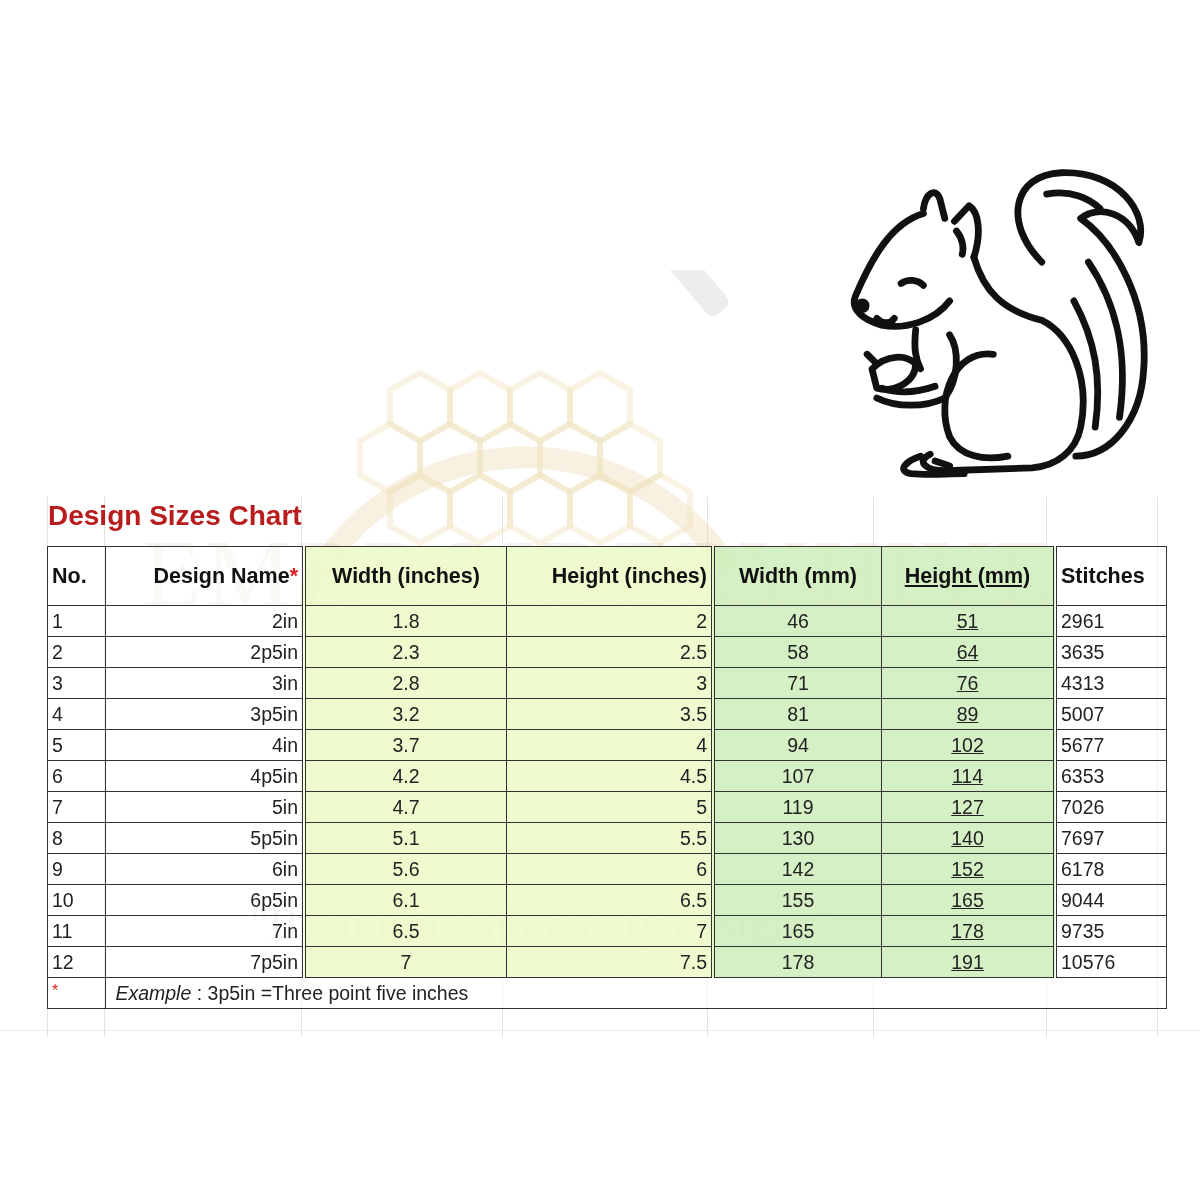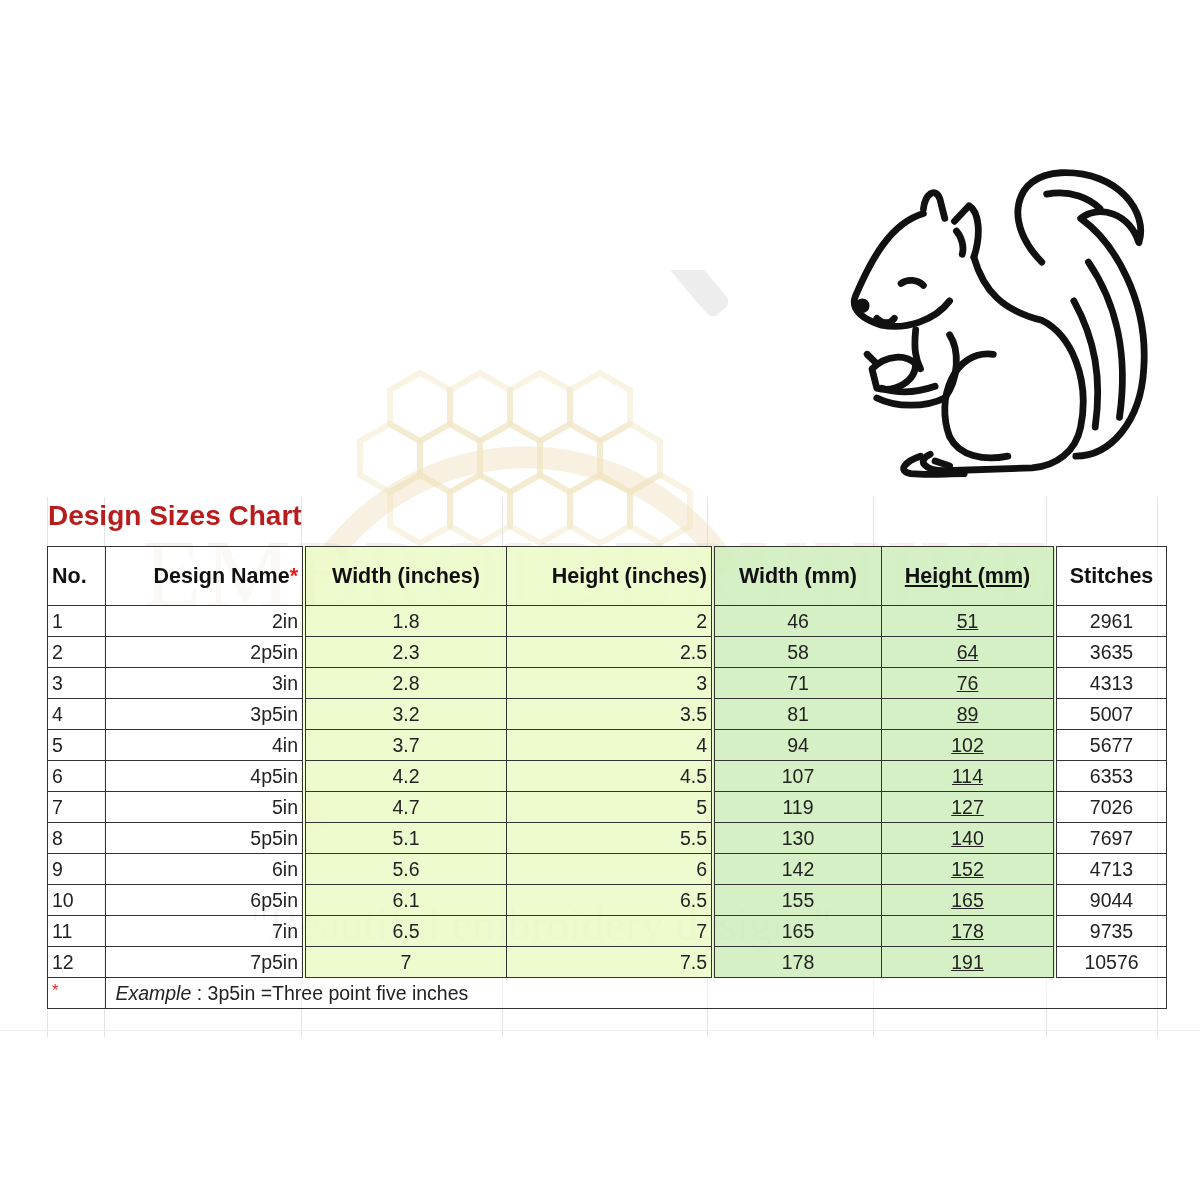--- a/index.html
+++ b/index.html
@@ -26,21 +26,21 @@
   table.sizes { position: absolute; left: 47px; top: 546px; border-collapse: collapse;
                 font-size: 19.5px; color: #222; }
   table.sizes th, table.sizes td { border: 1.5px solid #333; padding: 0 4px; height: 30px; }
   table.sizes th { height: 58px; font-weight: bold; font-size: 21.5px; color: #111; white-space: nowrap; }
   .c-no { width: 49px; text-align: left; }
   .c-name { width: 188px; text-align: right; }
   .c-win { width: 192px; text-align: center; margin-left: 44px; }
   .c-hin { width: 196px; text-align: right; }
   .c-wmm { width: 158px; text-align: center; margin-top: 28px; }
   .c-hmm { width: 163px; text-align: center; text-decoration: underline; }
-  .c-st { width: 101px; text-align: center; margin-left: 48px; }
+  .c-st { width: 101px; text-align: left; margin-left: 48px; }
   .bg-in { background: rgba(236,250,200,0.88); }
   .bg-mm { background: rgba(208,238,190,0.9); }
   .dbl-l { border-left: 4px double #333 !important; }
   .dbl-r { border-right: 4px double #333 !important; }
   .tbl-bg-white { background: rgba(255,255,255,0.55); }
   .star { color: #e02020; }
   .note-star { color: #e02020; font-size: 16px; vertical-align: top; }
   .note em { }
 </style>
 </head>
@@ -199,21 +199,21 @@
         <td class="c-hmm bg-mm dbl-r">140</td>
         <td class="c-st tbl-bg-white">7697</td>
       </tr>
       <tr>
         <td class="c-no tbl-bg-white">9</td>
         <td class="c-name tbl-bg-white">6in</td>
         <td class="c-win bg-in dbl-l">5.6</td>
         <td class="c-hin bg-in dbl-r">6</td>
         <td class="c-wmm bg-mm">142</td>
         <td class="c-hmm bg-mm dbl-r">152</td>
-        <td class="c-st tbl-bg-white">4713</td>
+        <td class="c-st tbl-bg-white">6178</td>
       </tr>
       <tr>
         <td class="c-no tbl-bg-white">10</td>
         <td class="c-name tbl-bg-white">6p5in</td>
         <td class="c-win bg-in dbl-l">6.1</td>
         <td class="c-hin bg-in dbl-r">6.5</td>
         <td class="c-wmm bg-mm">155</td>
         <td class="c-hmm bg-mm dbl-r">165</td>
         <td class="c-st tbl-bg-white">9044</td>
       </tr>

